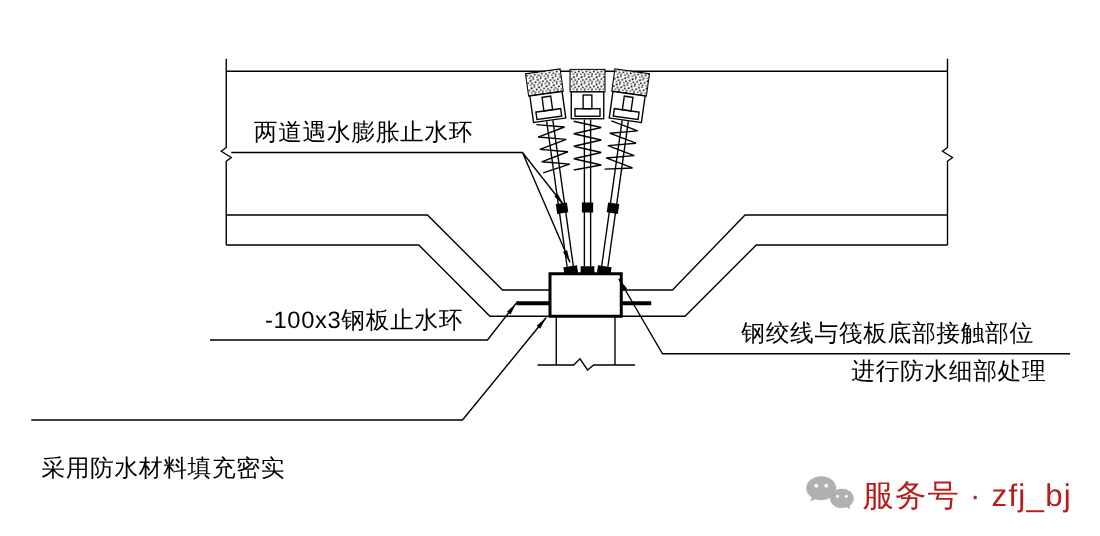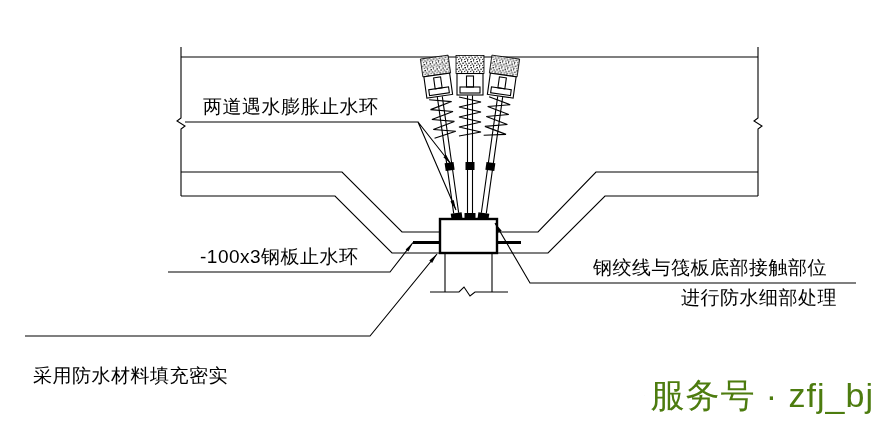--- a/index.html
+++ b/index.html
@@ -10,21 +10,21 @@
   .drawing-svg{position:absolute;left:0;top:0;}
   .lbl{
     position:absolute;color:#000000;font-size:19px;line-height:1.35;
     white-space:nowrap;letter-spacing:0.5px;
   }
   .lbl-center{text-align:right;}
   .watermark{
     position:absolute;left:644px;top:374px;width:230px;height:44px;
     display:flex;align-items:center;gap:6px;color:#b0b0b0;
   }
-  .watermark-text{font-size:34px;letter-spacing:1px;white-space:nowrap;color:#4d7c0f;}
+  .watermark-text{font-size:25px;letter-spacing:1px;white-space:nowrap;color:#b91c1c;}
 </style>
 </head>
 <body>
 
 <div class="canvas">
 
   <svg class="drawing-svg" width="880" height="429" viewBox="0 0 880 429">
     <defs>
       <pattern id="speckle" width="6" height="6" patternUnits="userSpaceOnUse">
         <rect width="6" height="6" fill="#ffffff"></rect>
@@ -78,21 +78,21 @@
       <polygon points="451,164 443.4,157.2 446.2,155"></polygon>
       <polygon points="456,210 450.4,201.5 453.7,200.1"></polygon>
       <polygon points="413,242.5 408.4,251.6 405.6,249.4"></polygon>
       <polygon points="437,254 432.1,262.9 429.3,260.6"></polygon>
       <polygon points="495,223 501.7,230.7 498.5,232.5"></polygon>
     </g>
   </svg>
 
   <div class="lbl" style="left:203px;top:94px">两道遇水膨胀止水环</div>
 
-  <div class="lbl" style="left:200px;top:244px">-100x3钢板止水环</div>
+  <div class="lbl" style="left:212px;top:244px">-100x3钢板止水环</div>
 
   <div class="lbl" style="left:593px;top:255px">钢绞线与筏板底部接触部位</div>
 
   <div class="lbl" style="left:33px;top:363px">采用防水材料填充密实</div>
   <div class="lbl lbl-center" style="left:593px;top:285px;width:244px">进行防水细部处理</div>
 
   <div class="watermark">
     <svg width="40" height="34" viewBox="0 0 40 34">
       <g fill="#b0b0b0">
         <path d="M13,2 C6.4,2 1,6.3 1,11.6 C1,14.6 2.7,17.2 5.4,18.9 L4.3,22.3 L8.2,20.3 C9.7,20.8 11.3,21.1 13,21.1 C19.6,21.1 25,16.8 25,11.6 C25,6.3 19.6,2 13,2 Z"></path>

